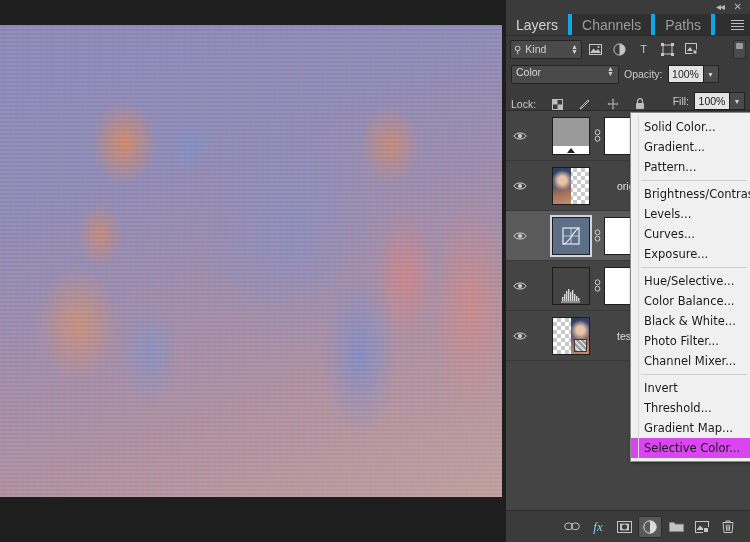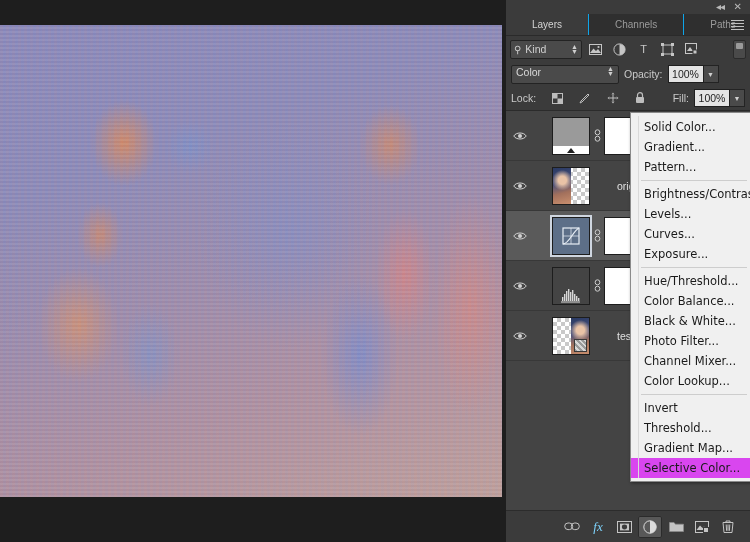--- a/index.html
+++ b/index.html
@@ -65,23 +65,23 @@
   }
   .win-collapse { right: 26px; letter-spacing: -1px; }
   .win-close { right: 8px; }
 
   .tabs {
     position: relative; height: 22px; background: #2f2f2f;
     display: flex; align-items: stretch;
     border-bottom: 1px solid #2a2a2a;
   }
   .tab {
-    padding: 0 26px; display: flex; align-items: center;
-    font-size: 10px; color: #9b9b9b; background: #2f2f2f;
-    border-right: 1px solid #0ea5e9;
+    padding: 0 10px; display: flex; align-items: center;
+    font-size: 14px; color: #9b9b9b; background: #2f2f2f;
+    border-right: 4px solid #0ea5e9;
   }
   .tab.active { background: #3b3b3b; color: #d4d4d4; }
   .panel-menu {
     position: absolute; right: 6px; top: 6px; width: 13px; height: 10px;
     display: flex; flex-direction: column; justify-content: space-between;
   }
   .panel-menu i { display: block; height: 1px; background: #c0c0c0; }
   .panel-menu i:first-child { width: 13px; }
 
   
@@ -127,21 +127,21 @@
   .numbox {
     width: 36px; height: 18px; background: #e4e4e4; border: 1px solid #1f1f1f;
     color: #1c1c1c; font-size: 10.5px; display: flex; align-items: center;
     justify-content: center;
   }
   .numarrow {
     width: 15px; height: 18px; background: #4a4a4a; border: 1px solid #232323;
     border-left: none; display: flex; align-items: center; justify-content: center;
     color: #d0d0d0; font-size: 7px;
   }
-  .lock-row { gap: 16px; }
+  .lock-row { gap: 16px; align-items: flex-end; }
   .lock-ico { color: #bdbdbd; font-size: 11px; display: flex; align-items: center; }
   .fill-group { margin-left: auto; display: flex; align-items: center; gap: 5px; }
 
   
   .layers-list {
     position: absolute; left: 0; top: 110px; right: 0; bottom: 32px;
     background: #444; border-top: 1px solid #2b2b2b;
   }
   .layer-row {
     position: relative; height: 50px; display: flex; align-items: center;
@@ -546,26 +546,25 @@
 
     <div class="menu-sep"></div>
 
     <div class="menu-item">Brightness/Contrast...</div>
     <div class="menu-item">Levels...</div>
     <div class="menu-item">Curves...</div>
     <div class="menu-item">Exposure...</div>
 
     <div class="menu-sep"></div>
 
-    <div class="menu-item">Hue/Threshold...</div>
+    <div class="menu-item">Hue/Selective...</div>
     <div class="menu-item">Color Balance...</div>
     <div class="menu-item">Black &amp; White...</div>
     <div class="menu-item">Photo Filter...</div>
     <div class="menu-item">Channel Mixer...</div>
-    <div class="menu-item">Color Lookup...</div>
 
     <div class="menu-sep"></div>
 
     <div class="menu-item">Invert</div>
     <div class="menu-item">Threshold...</div>
     <div class="menu-item">Gradient Map...</div>
     <div class="menu-item highlight">Selective Color...</div>
   </div>
 
 </div>

